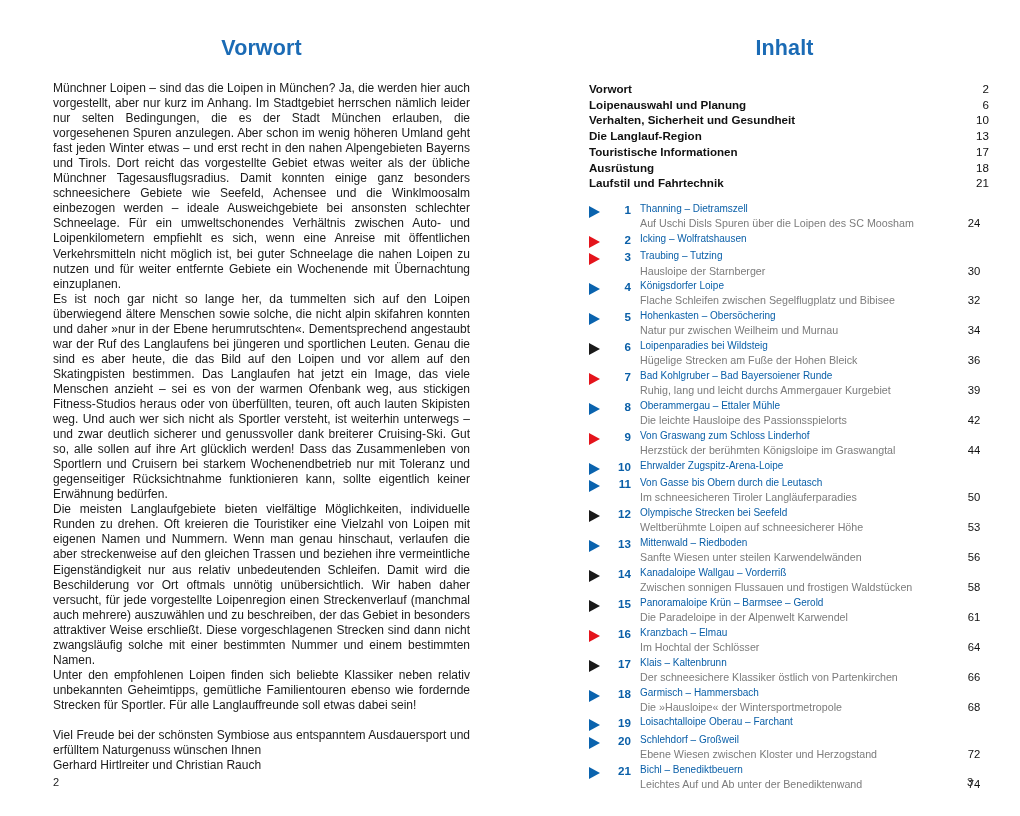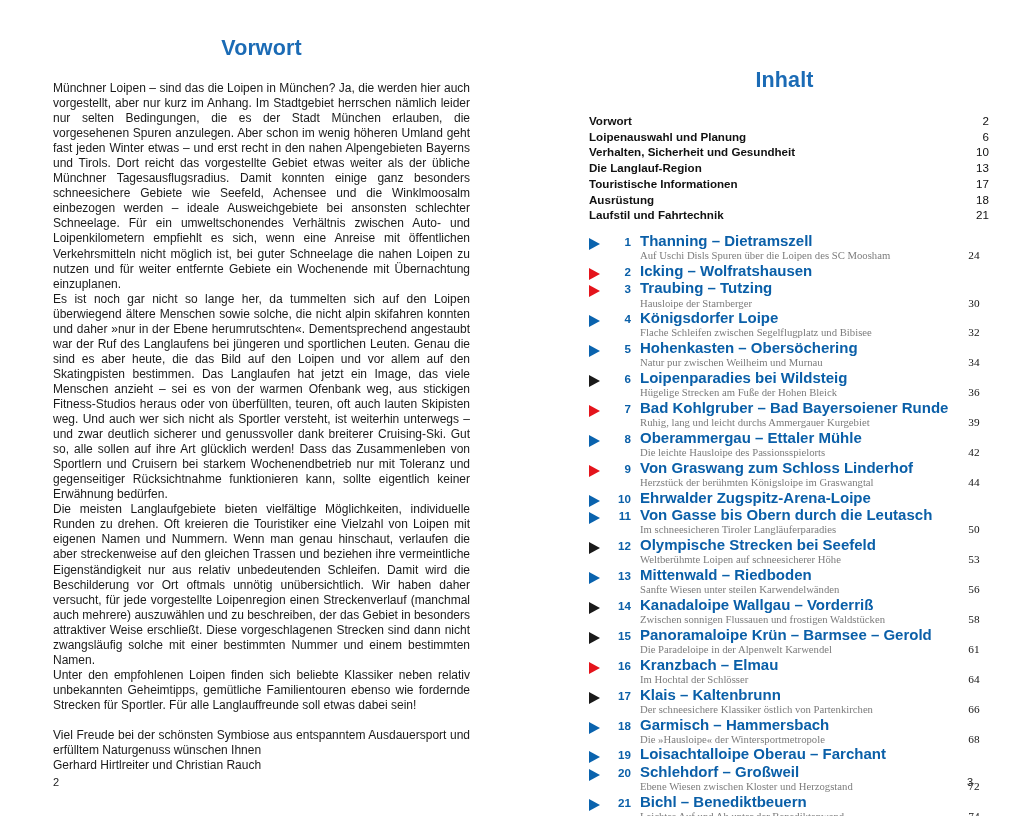--- a/index.html
+++ b/index.html
@@ -42,21 +42,20 @@
     color: #1b6bb5;
     font-size: 21.5px;
     font-weight: bold;
     letter-spacing: 0.1px;
     padding-top: 36px;
     padding-bottom: 20px;
     margin: 0;
   }
   .page-right .section-heading {
     padding-left: 22px;
-    margin-top: 32px;
   }
 
   .foreword-body {
     font-size: 12px;
     line-height: 15.05px;
     text-align: justify;
     color: #1a1a1a;
     width: 417px;
   }
   .foreword-body p {
@@ -137,30 +136,29 @@
     padding-top: 1px;
     padding-right: 0;
   }
 
   .entry-text {
     flex: 1 1 auto;
     padding-left: 9px;
     min-width: 0;
   }
   .entry-title {
-    font-size: 15px;
-    font-weight: bold;
+    font-size: 10px;
+    font-weight: normal;
     color: #0a5fa8;
     line-height: 14.2px;
     white-space: nowrap;
   }
   .entry-sub-row {
     display: flex;
     align-items: baseline;
-    font-family: Liberation Serif, serif;
   }
   .entry-sub {
     font-size: 10.7px;
     color: #7c7c7c;
     line-height: 14.2px;
     flex: 0 1 auto;
     white-space: nowrap;
   }
   .entry-fill { flex: 1 1 auto; min-width: 6px; }
   .entry-page {

